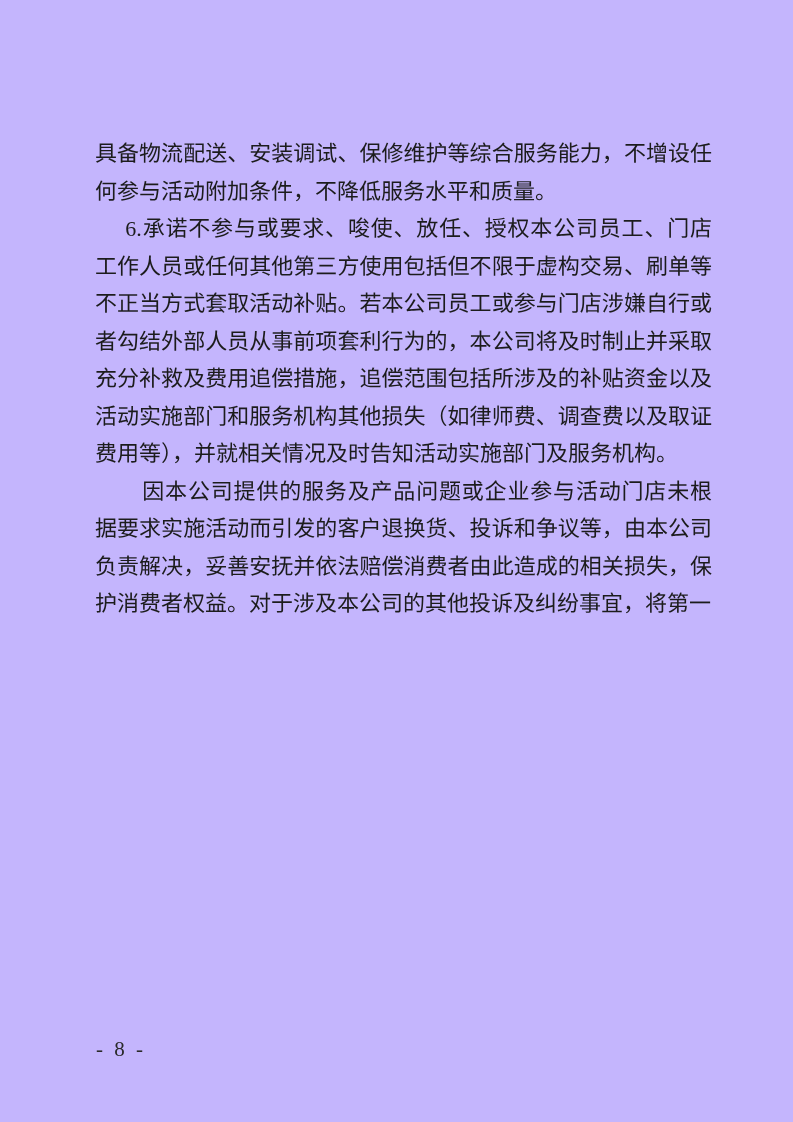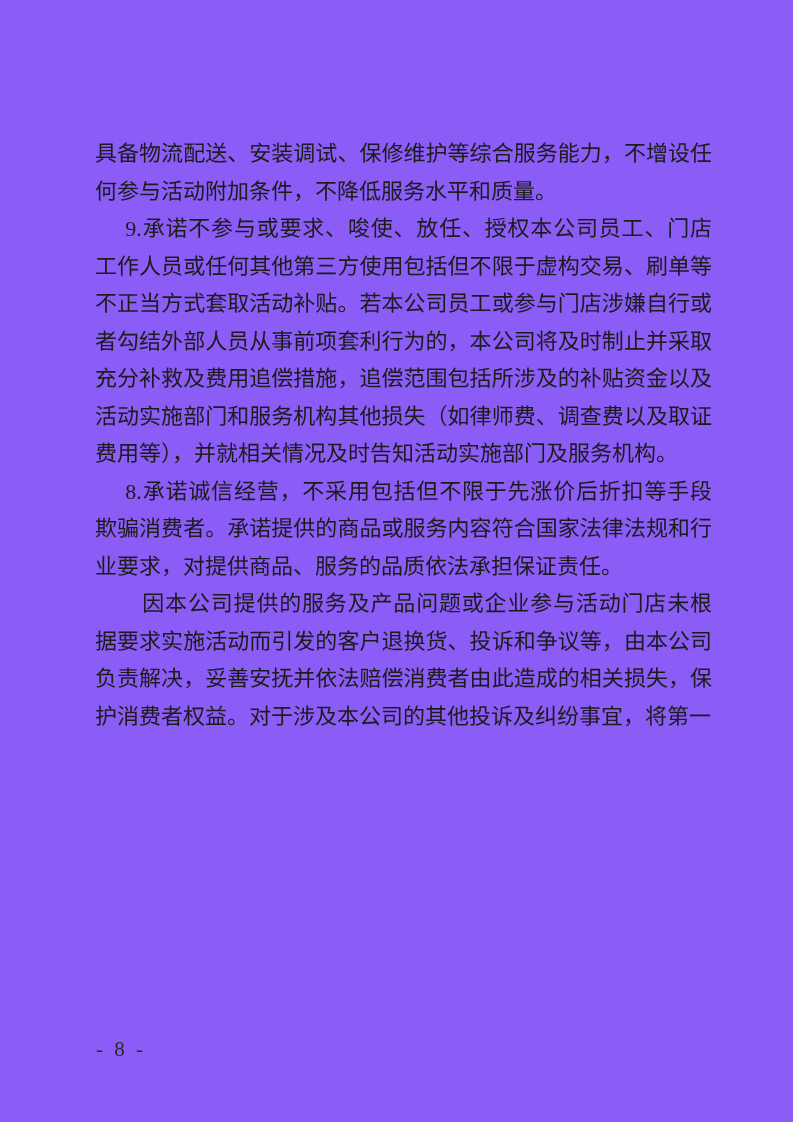--- a/index.html
+++ b/index.html
@@ -10,21 +10,21 @@
     width: 793px;
     height: 1122px;
     background: #fefefe;
     position: relative;
     overflow: hidden;
     font-family: "Liberation Serif", serif;
   }
   .page {
     position: absolute;
     inset: 0;
-    background: #8b5cf6;
+    background: #c4b5fd;
   }
   .doc-body {
     position: absolute;
     left: 95px;
     top: 135px;
     width: 617px;
     color: #1c1c1c;
   }
   .doc-body p {
     margin: 0;
@@ -52,20 +52,19 @@
     letter-spacing: 3px;
   }
 </style>
 </head>
 <body>
 
 <div class="page">
 
   <div class="doc-body">
     <p class="p-cont">具备物流配送、安装调试、保修维护等综合服务能力，不增设任何参与活动附加条件，不降低服务水平和质量。</p>
-    <p class="p-num">9.承诺不参与或要求、唆使、放任、授权本公司员工、门店工作人员或任何其他第三方使用包括但不限于虚构交易、刷单等不正当方式套取活动补贴。若本公司员工或参与门店涉嫌自行或者勾结外部人员从事前项套利行为的，本公司将及时制止并采取充分补救及费用追偿措施，追偿范围包括所涉及的补贴资金以及活动实施部门和服务机构其他损失（如律师费、调查费以及取证费用等），并就相关情况及时告知活动实施部门及服务机构。</p>
-    <p class="p-num">8.承诺诚信经营，不采用包括但不限于先涨价后折扣等手段欺骗消费者。承诺提供的商品或服务内容符合国家法律法规和行业要求，对提供商品、服务的品质依法承担保证责任。</p>
+    <p class="p-num">6.承诺不参与或要求、唆使、放任、授权本公司员工、门店工作人员或任何其他第三方使用包括但不限于虚构交易、刷单等不正当方式套取活动补贴。若本公司员工或参与门店涉嫌自行或者勾结外部人员从事前项套利行为的，本公司将及时制止并采取充分补救及费用追偿措施，追偿范围包括所涉及的补贴资金以及活动实施部门和服务机构其他损失（如律师费、调查费以及取证费用等），并就相关情况及时告知活动实施部门及服务机构。</p>
     <p class="p-ind">因本公司提供的服务及产品问题或企业参与活动门店未根据要求实施活动而引发的客户退换货、投诉和争议等，由本公司负责解决，妥善安抚并依法赔偿消费者由此造成的相关损失，保护消费者权益。对于涉及本公司的其他投诉及纠纷事宜，将第一</p>
   </div>
 
   <div class="page-number">- 8 -</div>
 
 </div>
 
 </body></html>

